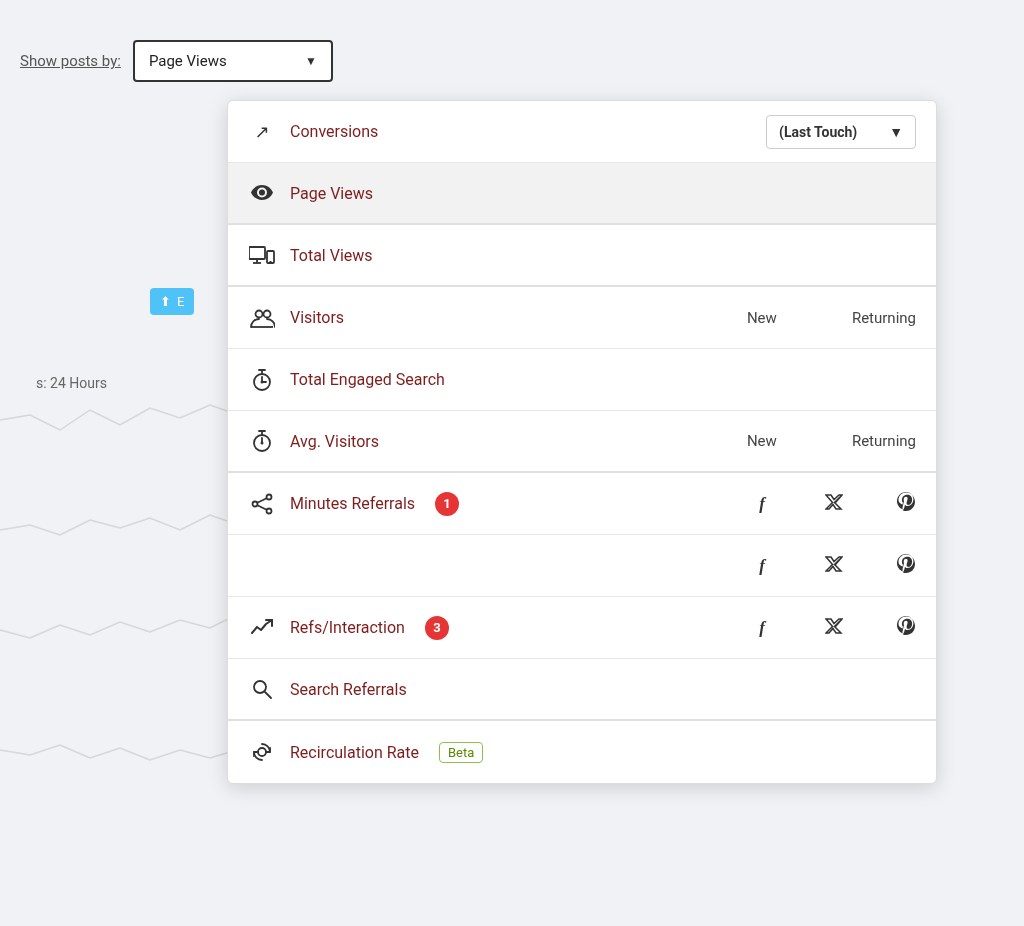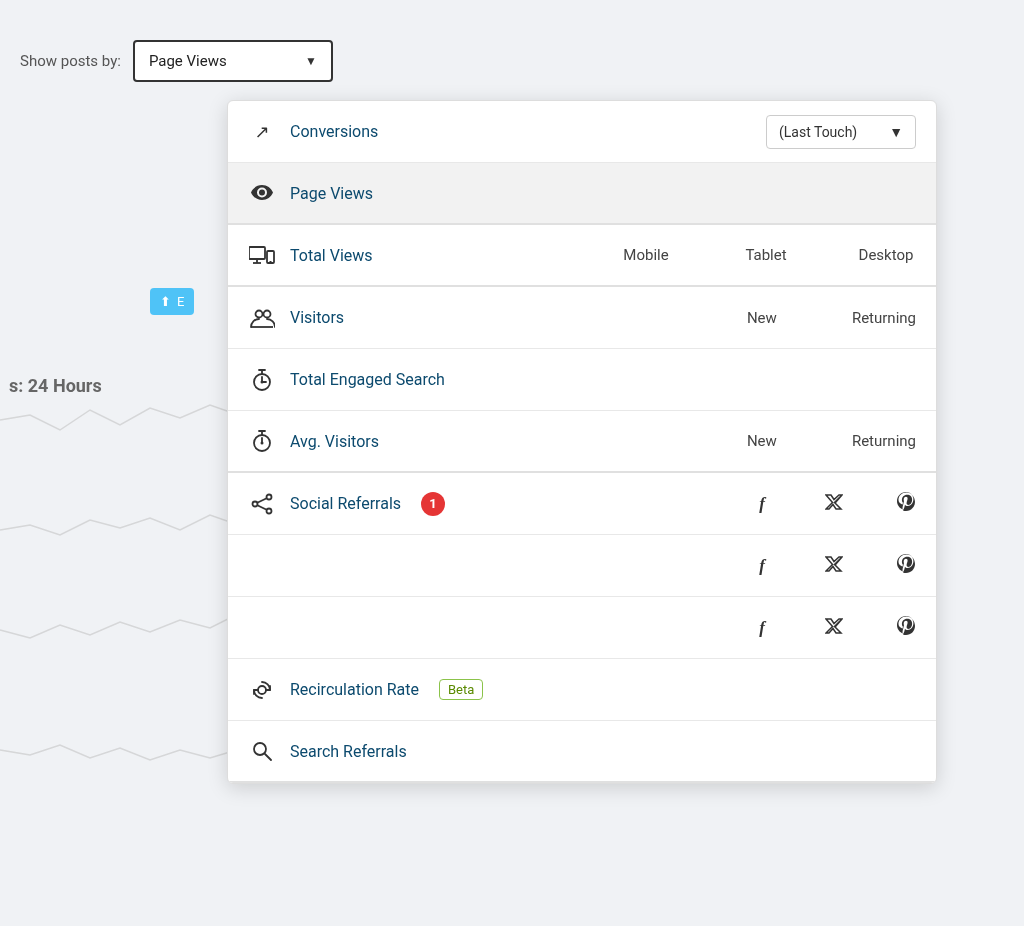--- a/index.html
+++ b/index.html
@@ -24,20 +24,21 @@
       left: 20px;
       display: flex;
       align-items: center;
       gap: 12px;
     }
 
     .show-posts-label {
       font-size: 15px;
       color: #555;
       white-space: nowrap;
+      text-decoration: underline;
     }
 
     
     .dropdown-trigger {
       display: flex;
       align-items: center;
       justify-content: space-between;
       width: 200px;
       padding: 10px 14px;
       border: 2px solid #333;
@@ -59,20 +60,21 @@
       align-items: center;
       justify-content: space-between;
       width: 150px;
       padding: 8px 12px;
       border: 1px solid #ccc;
       border-radius: 4px;
       background: white;
       cursor: pointer;
       font-size: 14px;
       color: #333;
+      font-weight: bold;
     }
 
     
     .dropdown-panel {
       position: absolute;
       top: 100px;
       left: 227px;
       width: 710px;
       background: white;
       border: 1px solid #ddd;
@@ -111,21 +113,21 @@
       display: flex;
       align-items: center;
       justify-content: center;
       color: #333;
       font-size: 18px;
       flex-shrink: 0;
     }
 
     .row-label {
       font-size: 16px;
-      color: #0c4a6e;
+      color: #7f1d1d;
     }
 
     .row-right {
       display: flex;
       align-items: center;
       gap: 60px;
       margin-left: auto;
     }
 
     .row-sub {
@@ -179,24 +181,23 @@
       font-size: 17px;
       color: #333;
       width: 20px;
       text-align: center;
     }
 
     
     .hours-label {
       position: absolute;
       top: 375px;
-      left: 9px;
-      font-size: 18px;
+      left: 36px;
+      font-size: 14px;
       color: #666;
-      font-weight: bold;
     }
 
     
     .export-btn {
       position: absolute;
       top: 288px;
       left: 150px;
       display: flex;
       align-items: center;
       gap: 6px;
@@ -278,25 +279,20 @@
         <svg width="26" height="20" viewBox="0 0 26 20" fill="none">
           <rect x="0" y="2" width="16" height="12" rx="1" stroke="#333" stroke-width="1.8" fill="none"></rect>
           <line x1="8" y1="14" x2="8" y2="18" stroke="#333" stroke-width="1.8"></line>
           <line x1="4" y1="18" x2="12" y2="18" stroke="#333" stroke-width="1.8"></line>
           <rect x="18" y="6" width="7" height="12" rx="1" stroke="#333" stroke-width="1.8" fill="none"></rect>
           <line x1="21.5" y1="16" x2="21.5" y2="17" stroke="#333" stroke-width="2"></line>
         </svg>
       </span>
       <span class="row-label">Total Views</span>
     </div>
-    <div class="row-right">
-      <span class="row-sub">Mobile</span>
-      <span class="row-sub">Tablet</span>
-      <span class="row-sub">Desktop</span>
-    </div>
   </div>
 
   <div class="dropdown-row">
     <div class="row-left">
       <span class="row-icon">
         <svg width="26" height="20" viewBox="0 0 26 20" fill="none">
           <circle cx="10" cy="6" r="3.5" stroke="#333" stroke-width="1.8" fill="none"></circle>
           <path d="M2 19c0-4.4 3.6-8 8-8" stroke="#333" stroke-width="1.8" fill="none" stroke-linecap="round"></path>
           <circle cx="18" cy="6" r="3.5" stroke="#333" stroke-width="1.8" fill="none"></circle>
           <path d="M18 11c4.4 0 8 3.6 8 8" stroke="#333" stroke-width="1.8" fill="none" stroke-linecap="round"></path>
@@ -350,21 +346,21 @@
     <div class="row-left">
       <span class="row-icon">
         <svg width="22" height="22" viewBox="0 0 22 22" fill="none">
           <circle cx="18" cy="4" r="2.5" stroke="#333" stroke-width="1.8" fill="none"></circle>
           <circle cx="4" cy="11" r="2.5" stroke="#333" stroke-width="1.8" fill="none"></circle>
           <circle cx="18" cy="18" r="2.5" stroke="#333" stroke-width="1.8" fill="none"></circle>
           <line x1="6.3" y1="9.7" x2="15.7" y2="5.3" stroke="#333" stroke-width="1.8"></line>
           <line x1="6.3" y1="12.3" x2="15.7" y2="16.7" stroke="#333" stroke-width="1.8"></line>
         </svg>
       </span>
-      <span class="row-label">Social Referrals</span>
+      <span class="row-label">Minutes Referrals</span>
       <span class="badge">1</span>
     </div>
     <div class="social-icons">
       <span class="social-icon" style="font-style:italic; font-family: serif; font-weight:bold;">f</span>
       <span class="social-icon">
         <svg width="18" height="16" viewBox="0 0 18 16" fill="none">
           <path d="M17 1L10.5 8.5M1 1l6.5 7.5L1 15h3l4-4.5 3 4.5h5L9.5 8.5 17 1h-3L9 5.5 6 1H1z" stroke="#333" stroke-width="1.5" fill="none"></path>
         </svg>
       </span>
       <span class="social-icon">
@@ -385,56 +381,66 @@
       </span>
       <span class="social-icon">
         <svg width="18" height="20" viewBox="0 0 18 20" fill="none">
           <path d="M9 0C4 0 0 4 0 9c0 3.8 2.3 7 5.6 8.4-.1-.7-.1-1.8.1-2.6.2-.7 1.3-5.5 1.3-5.5s-.3-.7-.3-1.7c0-1.6.9-2.8 2.3-2.8 1.1 0 1.6.8 1.6 1.8 0 1.1-.7 2.7-1 4.2-.3 1.2.6 2.2 1.8 2.2 2.1 0 3.7-2.2 3.7-5.4 0-2.8-2-4.8-4.9-4.8-3.3 0-5.3 2.5-5.3 5.1 0 1 .4 2.1.9 2.7.1.1.1.2.1.3l-.3 1.4c0 .2-.2.2-.3.1C2.6 11.5 1.5 9.8 1.5 7.8 1.5 4 4.7.5 9.5.5c3.9 0 6.9 2.8 6.9 6.5 0 3.9-2.4 7-5.8 7-1.1 0-2.2-.6-2.6-1.3l-.7 2.7c-.3 1-.9 2.1-1.4 2.8C7 18.9 8 19 9 19c5 0 9-4 9-9S14 0 9 0z" fill="#333"></path>
         </svg>
       </span>
     </div>
   </div>
 
   <div class="dropdown-row">
+    <div class="row-left">
+      <span class="row-icon">
+        <svg width="22" height="18" viewBox="0 0 22 18" fill="none">
+          <polyline points="1,14 6,8 10,11 15,5 21,1" stroke="#333" stroke-width="2" fill="none" stroke-linejoin="round" stroke-linecap="round"></polyline>
+          <polyline points="15,1 21,1 21,7" stroke="#333" stroke-width="2" fill="none" stroke-linejoin="round" stroke-linecap="round"></polyline>
+        </svg>
+      </span>
+      <span class="row-label">Refs/Interaction</span>
+      <span class="badge">3</span>
+    </div>
     <div class="social-icons">
       <span class="social-icon" style="font-style:italic; font-family: serif; font-weight:bold;">f</span>
       <span class="social-icon">
         <svg width="18" height="16" viewBox="0 0 18 16" fill="none">
           <path d="M17 1L10.5 8.5M1 1l6.5 7.5L1 15h3l4-4.5 3 4.5h5L9.5 8.5 17 1h-3L9 5.5 6 1H1z" stroke="#333" stroke-width="1.5" fill="none"></path>
         </svg>
       </span>
       <span class="social-icon">
         <svg width="18" height="20" viewBox="0 0 18 20" fill="none">
           <path d="M9 0C4 0 0 4 0 9c0 3.8 2.3 7 5.6 8.4-.1-.7-.1-1.8.1-2.6.2-.7 1.3-5.5 1.3-5.5s-.3-.7-.3-1.7c0-1.6.9-2.8 2.3-2.8 1.1 0 1.6.8 1.6 1.8 0 1.1-.7 2.7-1 4.2-.3 1.2.6 2.2 1.8 2.2 2.1 0 3.7-2.2 3.7-5.4 0-2.8-2-4.8-4.9-4.8-3.3 0-5.3 2.5-5.3 5.1 0 1 .4 2.1.9 2.7.1.1.1.2.1.3l-.3 1.4c0 .2-.2.2-.3.1C2.6 11.5 1.5 9.8 1.5 7.8 1.5 4 4.7.5 9.5.5c3.9 0 6.9 2.8 6.9 6.5 0 3.9-2.4 7-5.8 7-1.1 0-2.2-.6-2.6-1.3l-.7 2.7c-.3 1-.9 2.1-1.4 2.8C7 18.9 8 19 9 19c5 0 9-4 9-9S14 0 9 0z" fill="#333"></path>
         </svg>
       </span>
+    </div>
+  </div>
+
+  <div class="dropdown-row row-divider">
+    <div class="row-left">
+      <span class="row-icon">
+        <svg width="20" height="20" viewBox="0 0 20 20" fill="none">
+          <circle cx="8" cy="8" r="6" stroke="#333" stroke-width="1.8" fill="none"></circle>
+          <line x1="13" y1="13" x2="19" y2="19" stroke="#333" stroke-width="1.8" stroke-linecap="round"></line>
+        </svg>
+      </span>
+      <span class="row-label">Search Referrals</span>
     </div>
   </div>
 
   <div class="dropdown-row">
     <div class="row-left">
       <span class="row-icon">
         <svg width="22" height="22" viewBox="0 0 22 22" fill="none">
           <circle cx="11" cy="11" r="4" stroke="#333" stroke-width="1.8" fill="none"></circle>
           <path d="M11 3A8 8 0 0 1 19 11" stroke="#333" stroke-width="1.8" fill="none" stroke-linecap="round"></path>
           <path d="M11 19A8 8 0 0 1 3 11" stroke="#333" stroke-width="1.8" fill="none" stroke-linecap="round"></path>
           <polyline points="19,7 19,11 15,11" stroke="#333" stroke-width="1.8" fill="none" stroke-linejoin="round" stroke-linecap="round"></polyline>
           <polyline points="3,15 3,11 7,11" stroke="#333" stroke-width="1.8" fill="none" stroke-linejoin="round" stroke-linecap="round"></polyline>
         </svg>
       </span>
       <span class="row-label">Recirculation Rate</span>
       <span class="beta-tag">Beta</span>
     </div>
   </div>
 
-  <div class="dropdown-row row-divider">
-    <div class="row-left">
-      <span class="row-icon">
-        <svg width="20" height="20" viewBox="0 0 20 20" fill="none">
-          <circle cx="8" cy="8" r="6" stroke="#333" stroke-width="1.8" fill="none"></circle>
-          <line x1="13" y1="13" x2="19" y2="19" stroke="#333" stroke-width="1.8" stroke-linecap="round"></line>
-        </svg>
-      </span>
-      <span class="row-label">Search Referrals</span>
-    </div>
-  </div>
-
 </div>
 
 </body></html>

